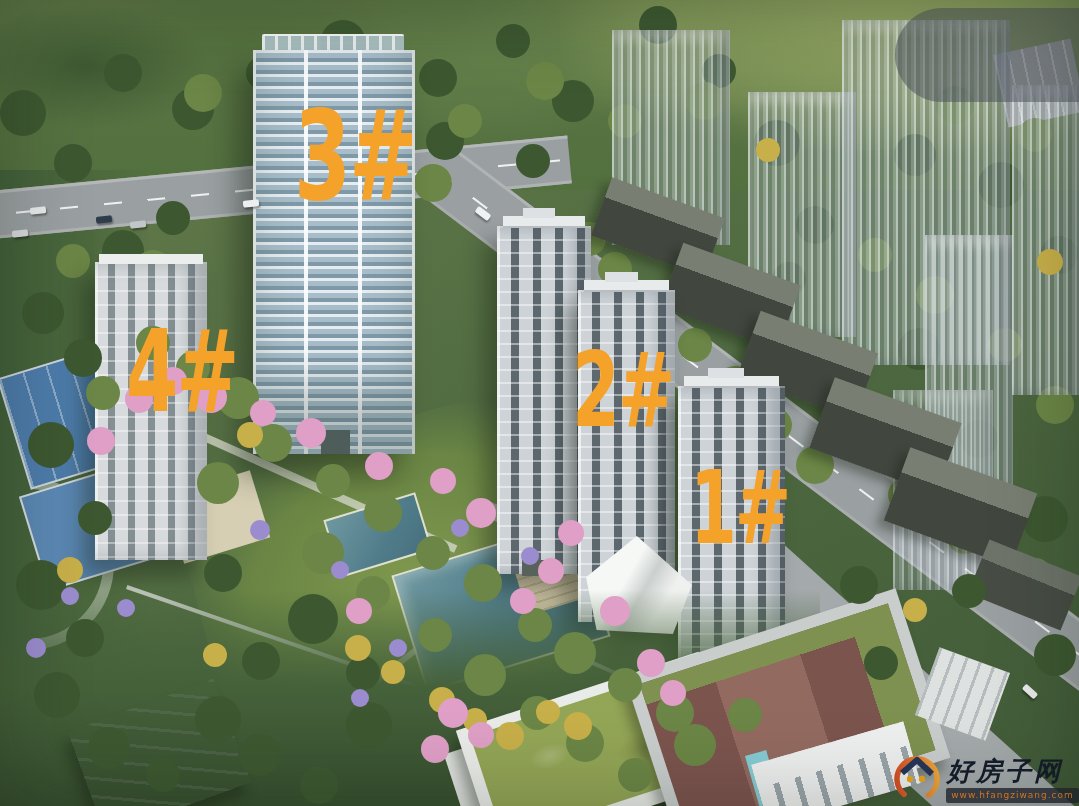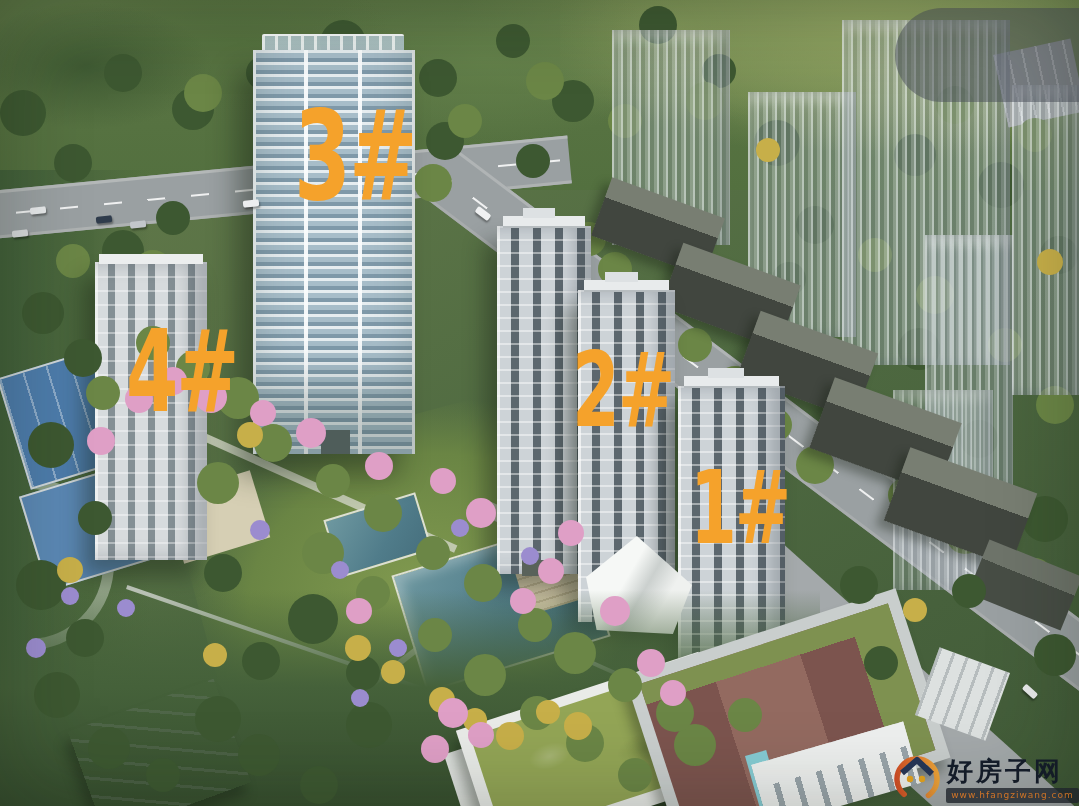--- a/index.html
+++ b/index.html
@@ -148,21 +148,21 @@
   .lb3{left:294px;top:108px;font-size:124px;}
   .lb4{left:126px;top:328px;font-size:114px;}
   .lb2{left:572px;top:350px;font-size:104px;}
   .lb1{left:690px;top:468px;font-size:102px;}
 
   
   .corner-shape{left:895px;top:8px;width:184px;height:94px;border-radius:50px 0 0 50px;
     background:rgba(72,78,90,.5);}
   .wm{left:889px;top:748px;width:190px;height:58px;}
   .wm-name{position:absolute;left:58px;top:6px;width:132px;color:#151d2b;
-    font-family:"DejaVu Serif",serif;font-weight:bold;font-size:26px;
+    font-family:"DejaVu Serif",serif;font-style:italic;font-weight:bold;font-size:26px;
     letter-spacing:3px;white-space:nowrap;}
   .wm-url{position:absolute;left:57px;top:40px;width:133px;height:15px;border-radius:2px;
     background:rgba(35,40,50,.82);color:#E8812C;font-size:9px;letter-spacing:1px;
     text-align:center;line-height:15px;white-space:nowrap;}
   .vignette{inset:0;pointer-events:none;box-shadow:inset 0 0 90px rgba(18,26,14,.28);}
 </style>
 </head>
 <body>
 
 <div id="canvas">

